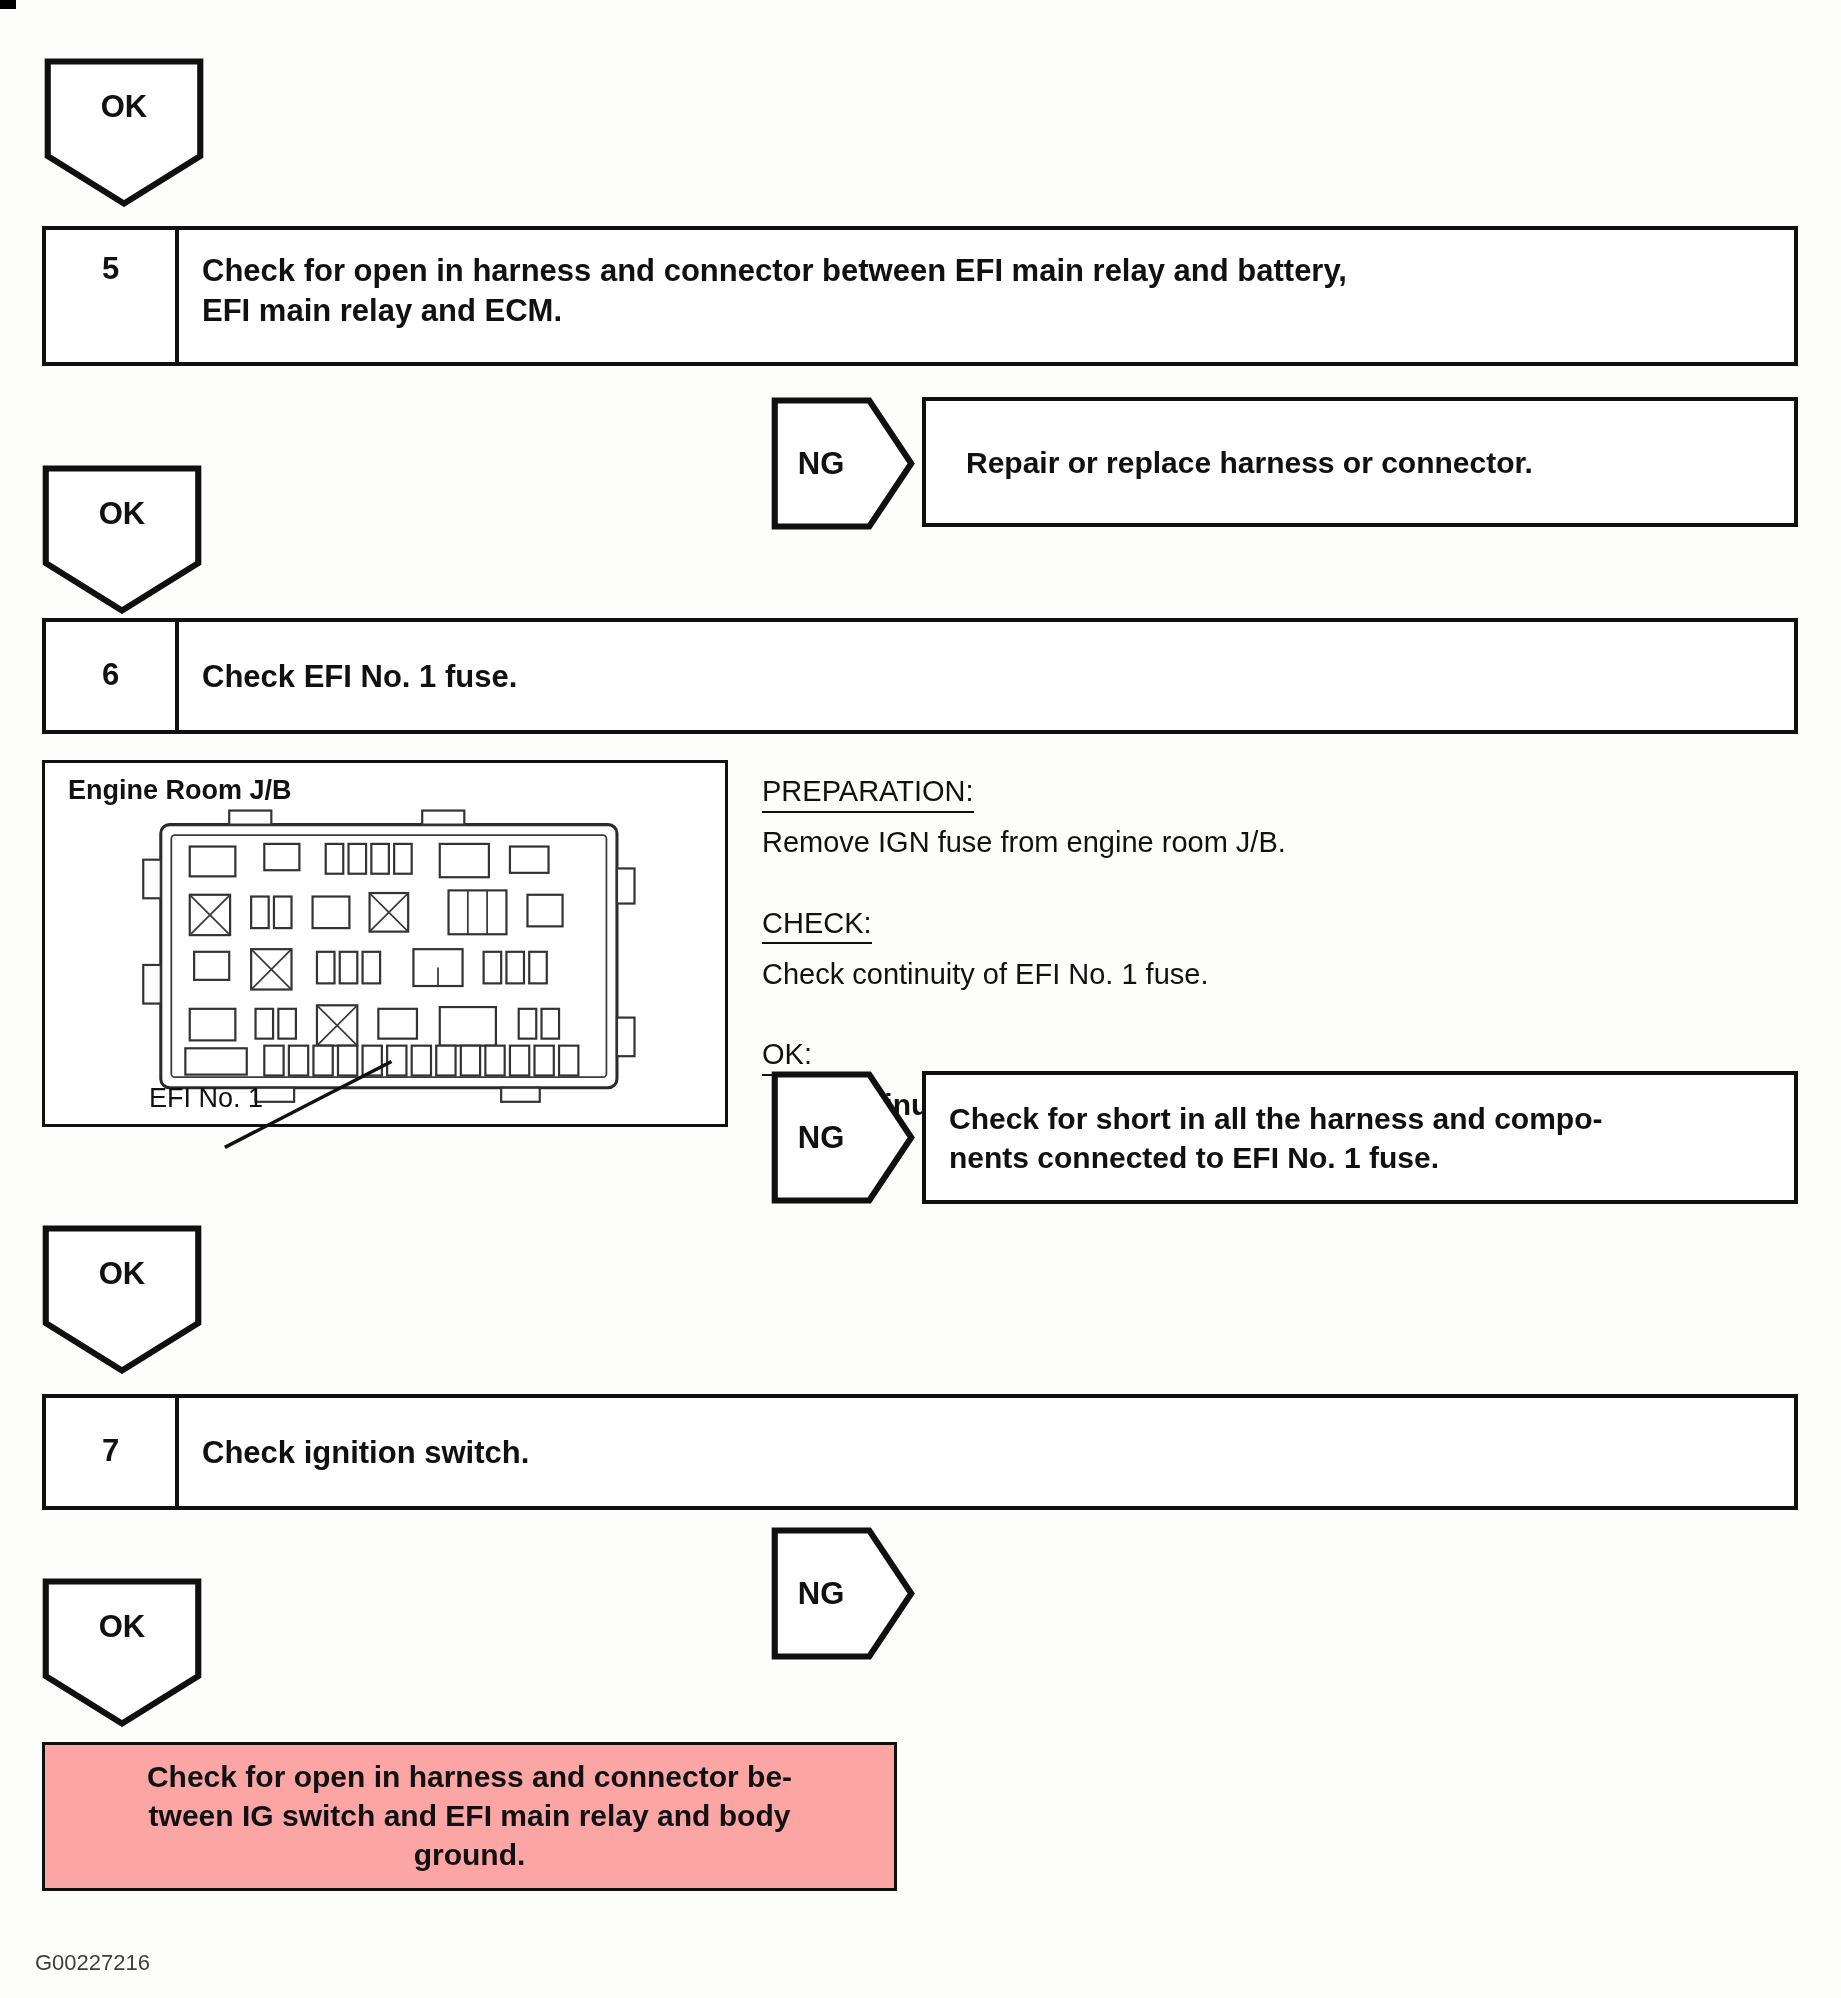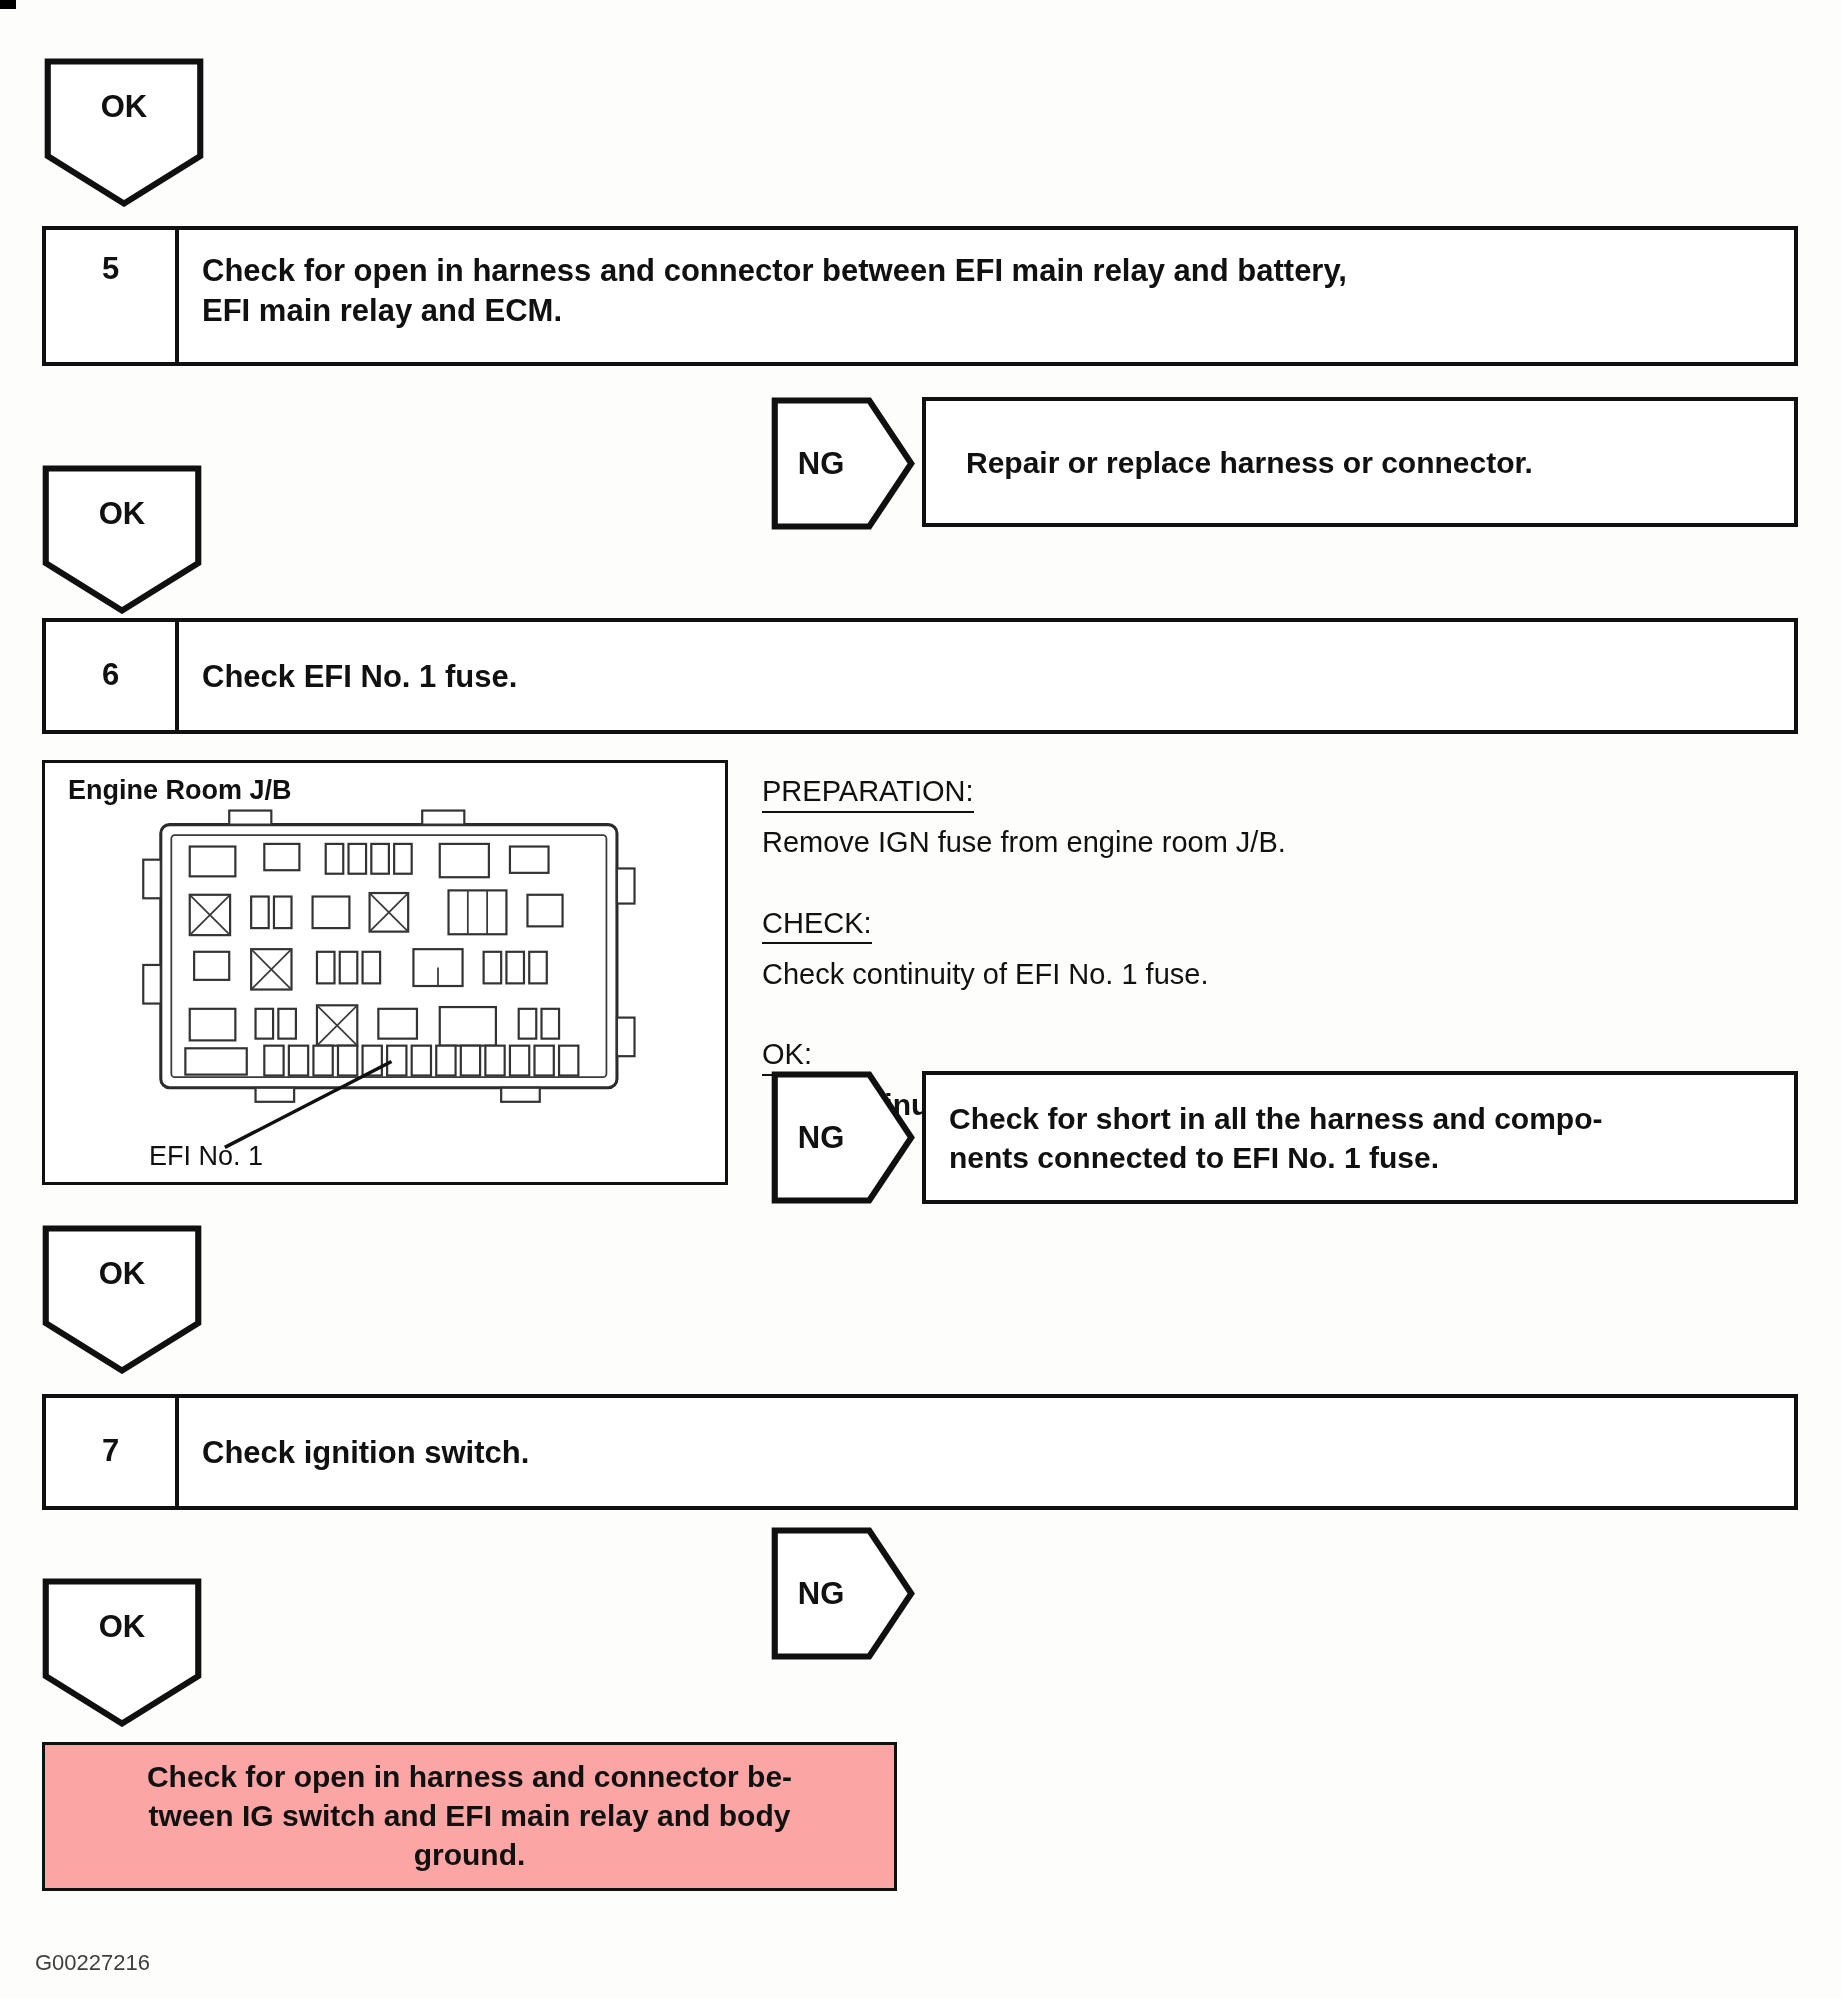--- a/index.html
+++ b/index.html
@@ -53,21 +53,21 @@
     display:flex; align-items:center;
   }
   .action-text {
     font-size:30px; font-weight:bold; line-height:39px;
     white-space:pre-line; padding-left:40px; padding-right:17.6px;
   }
   .action-box.tight .action-text { padding-left:23px; }
 
   
   .jb-box {
-    position:absolute; left:42px; top:760px; width:686px; height:425px;
+    position:absolute; left:42px; top:760px; width:686px; height:367px;
     border:3.5px solid #101010; background:#fff;
   }
   .jb-title { position:absolute; left:23px; top:12.3px; font-size:27px; font-weight:bold; }
   .jb-label { position:absolute; left:104px; bottom:10.5px; font-size:27px; }
   .jb-svg { position:absolute; left:0; top:35px; }
 
   
   .detail { position:absolute; left:762px; top:740px; width:1062px; }
   .d-line { font-size:29px; line-height:36px; margin-bottom:11.4px; }
   .d-head {

